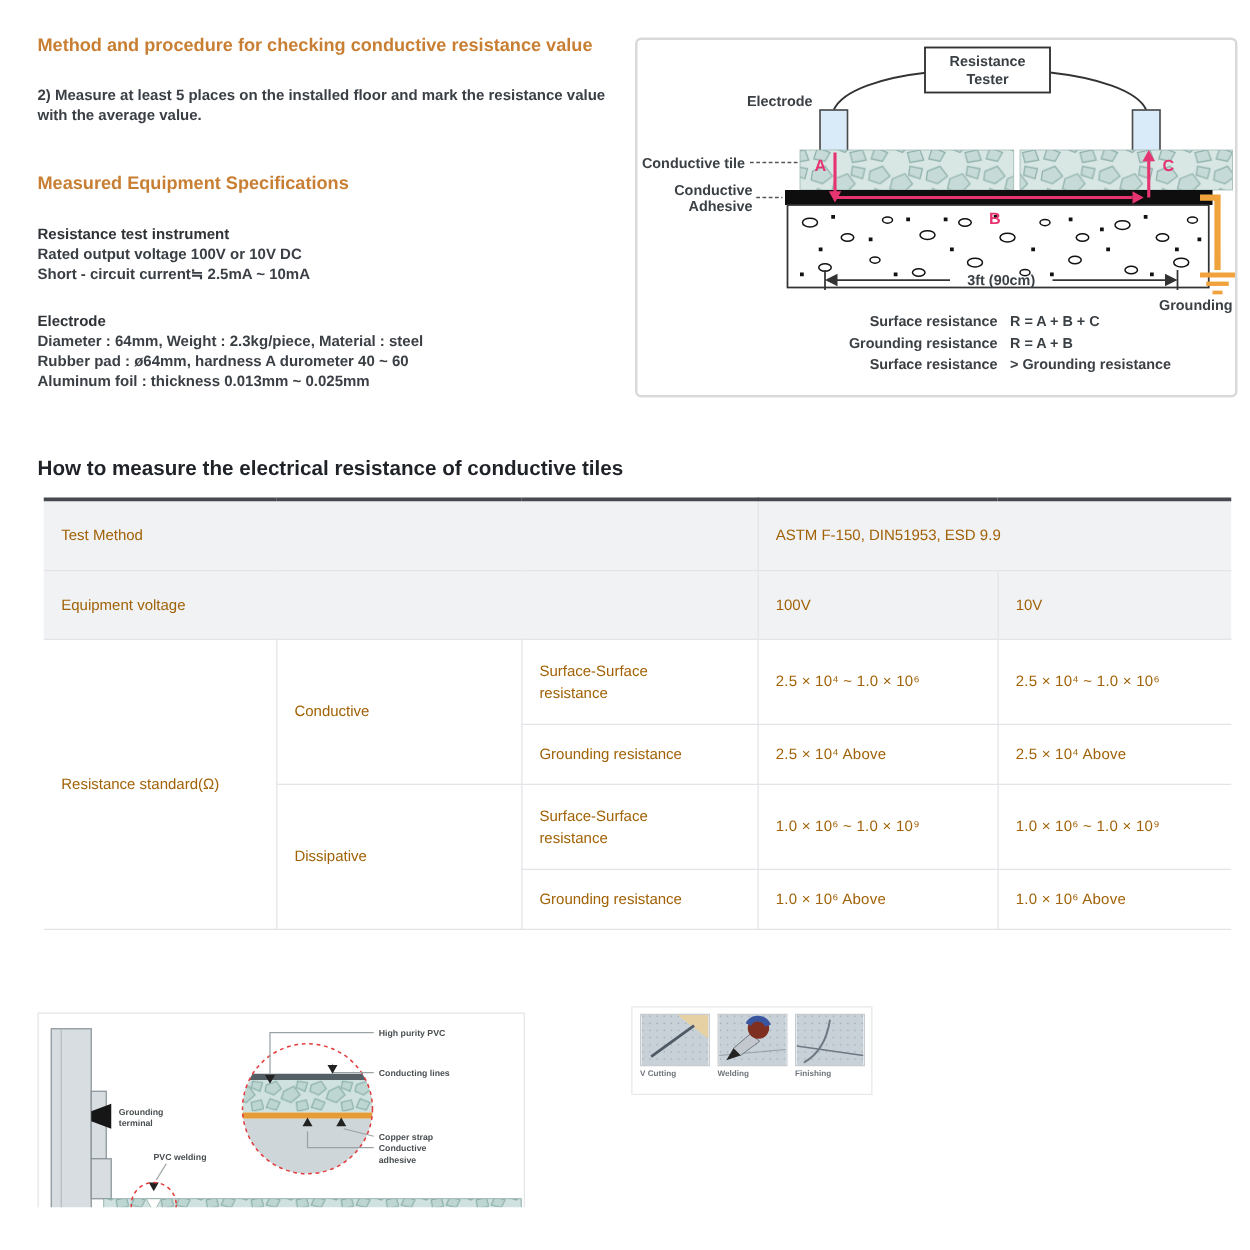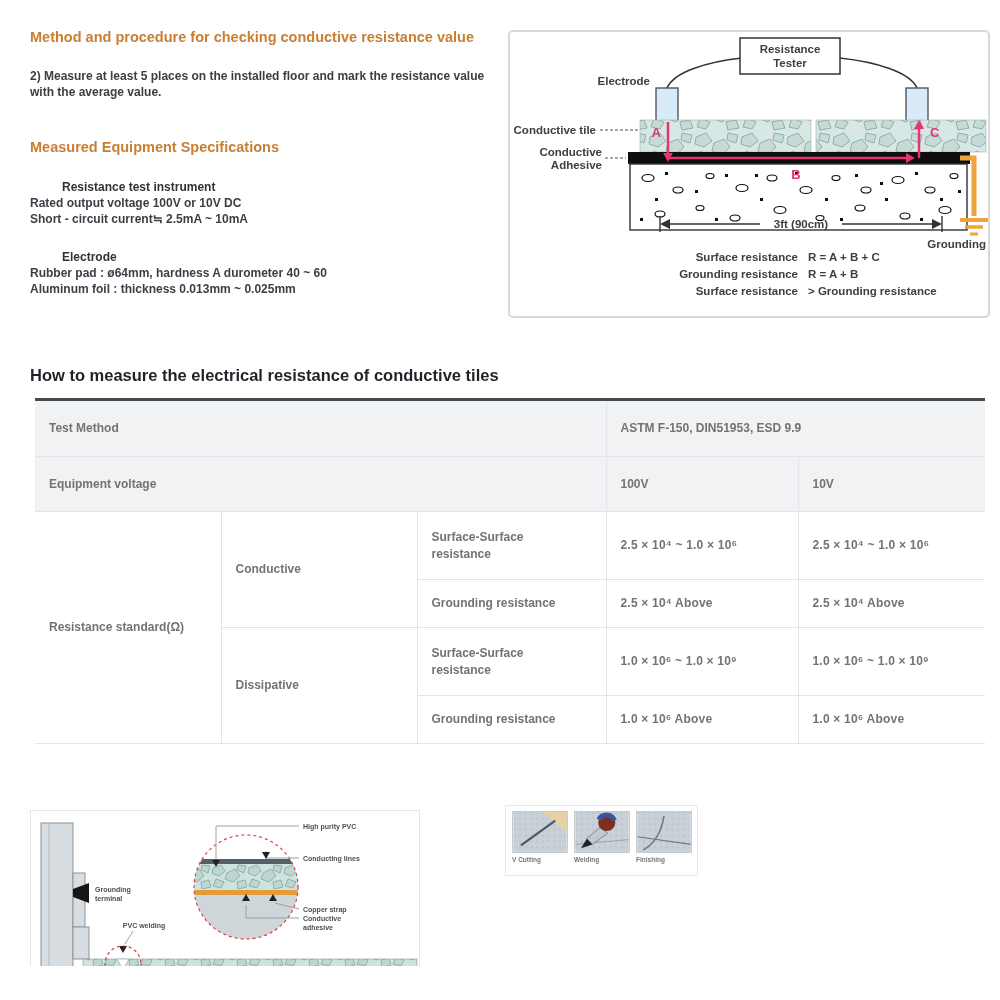--- a/index.html
+++ b/index.html
@@ -7,35 +7,35 @@
   .page { position:relative; width:1000px; height:966px; background:#fff; overflow:hidden; }
 
   
   .orange-h { position:absolute; left:30px; font-size:14.5px; font-weight:700; color:#c87f33; }
   .h1 { top:29px; }
   .h2 { top:139px; }
   .body-block { position:absolute; left:30px; font-size:12px; line-height:16px; color:#3a3f45; font-weight:600; }
   .p1 { top:68px; }
   .spec1 { top:179px; }
   .spec2 { top:249px; }
-  .spec-title { font-weight:700; color:#2f3338;margin-left:32px; }
+  .spec-title { font-weight:700; color:#2f3338; }
 
   
   .diagram-panel { position:absolute; left:508px; top:30px; width:482px; height:288px;
     border:2px solid #d9d9d9; border-radius:5px; background:#fff; }
 
   
   .section-heading { position:absolute; left:30px; top:366px; font-size:16.5px; font-weight:700; color:#1f2328; }
 
   
   .table-wrap { position:absolute; left:35px; top:398px; width:950px; }
   table.spec { width:950px; border-collapse:collapse; table-layout:fixed;
     border-top:3px solid #46494d; border-left:hidden; border-right:hidden; border-bottom:1px solid #d0d3d6; }
   table.spec td { border:1px solid #e2e4e7; vertical-align:middle; padding:6px 18px 6px 14px;
-    font-size:12px; color:#737373; font-weight:700; line-height:17px; }
+    font-size:12px; color:#a16207; font-weight:400; line-height:17px; }
   tr.hdr td { background:#f1f2f4; }
   td.val { letter-spacing:0.2px; }
 
   
   .install-panel { position:absolute; left:30px; top:810px; width:390px; height:186px;
     border:1px solid #e3e5e6; background:#fff; }
 
   
   .thumbs-panel { position:absolute; left:505px; top:805px; width:193px; height:71px;
     border:1px solid #e6e8e9; background:#fff; display:flex; gap:6px; padding:5px 6px; }
@@ -64,20 +64,21 @@
   <div class="orange-h h2">Measured Equipment Specifications</div>
 
   <div class="body-block spec1">
     <div class="spec-title">Resistance test instrument</div>
     <div>Rated output voltage 100V or 10V DC</div>
     <div>Short - circuit current≒ 2.5mA ~ 10mA</div>
   </div>
 
   <div class="body-block spec2">
     <div class="spec-title">Electrode</div>
+    <div>Diameter : 64mm, Weight : 2.3kg/piece, Material : steel</div>
     <div>Rubber pad : ø64mm, hardness A durometer 40 ~ 60</div>
     <div>Aluminum foil : thickness 0.013mm ~ 0.025mm</div>
   </div>
 
   <div class="diagram-panel">
     <svg width="478" height="284" viewBox="0 0 478 284">
       <defs>
         <pattern id="stoneA" width="46" height="33" patternUnits="userSpaceOnUse">
           <rect width="46" height="33" fill="#d8e7e4"></rect>
           <g fill="#c6dbd7" stroke="#8fb0ab" stroke-width="1">

